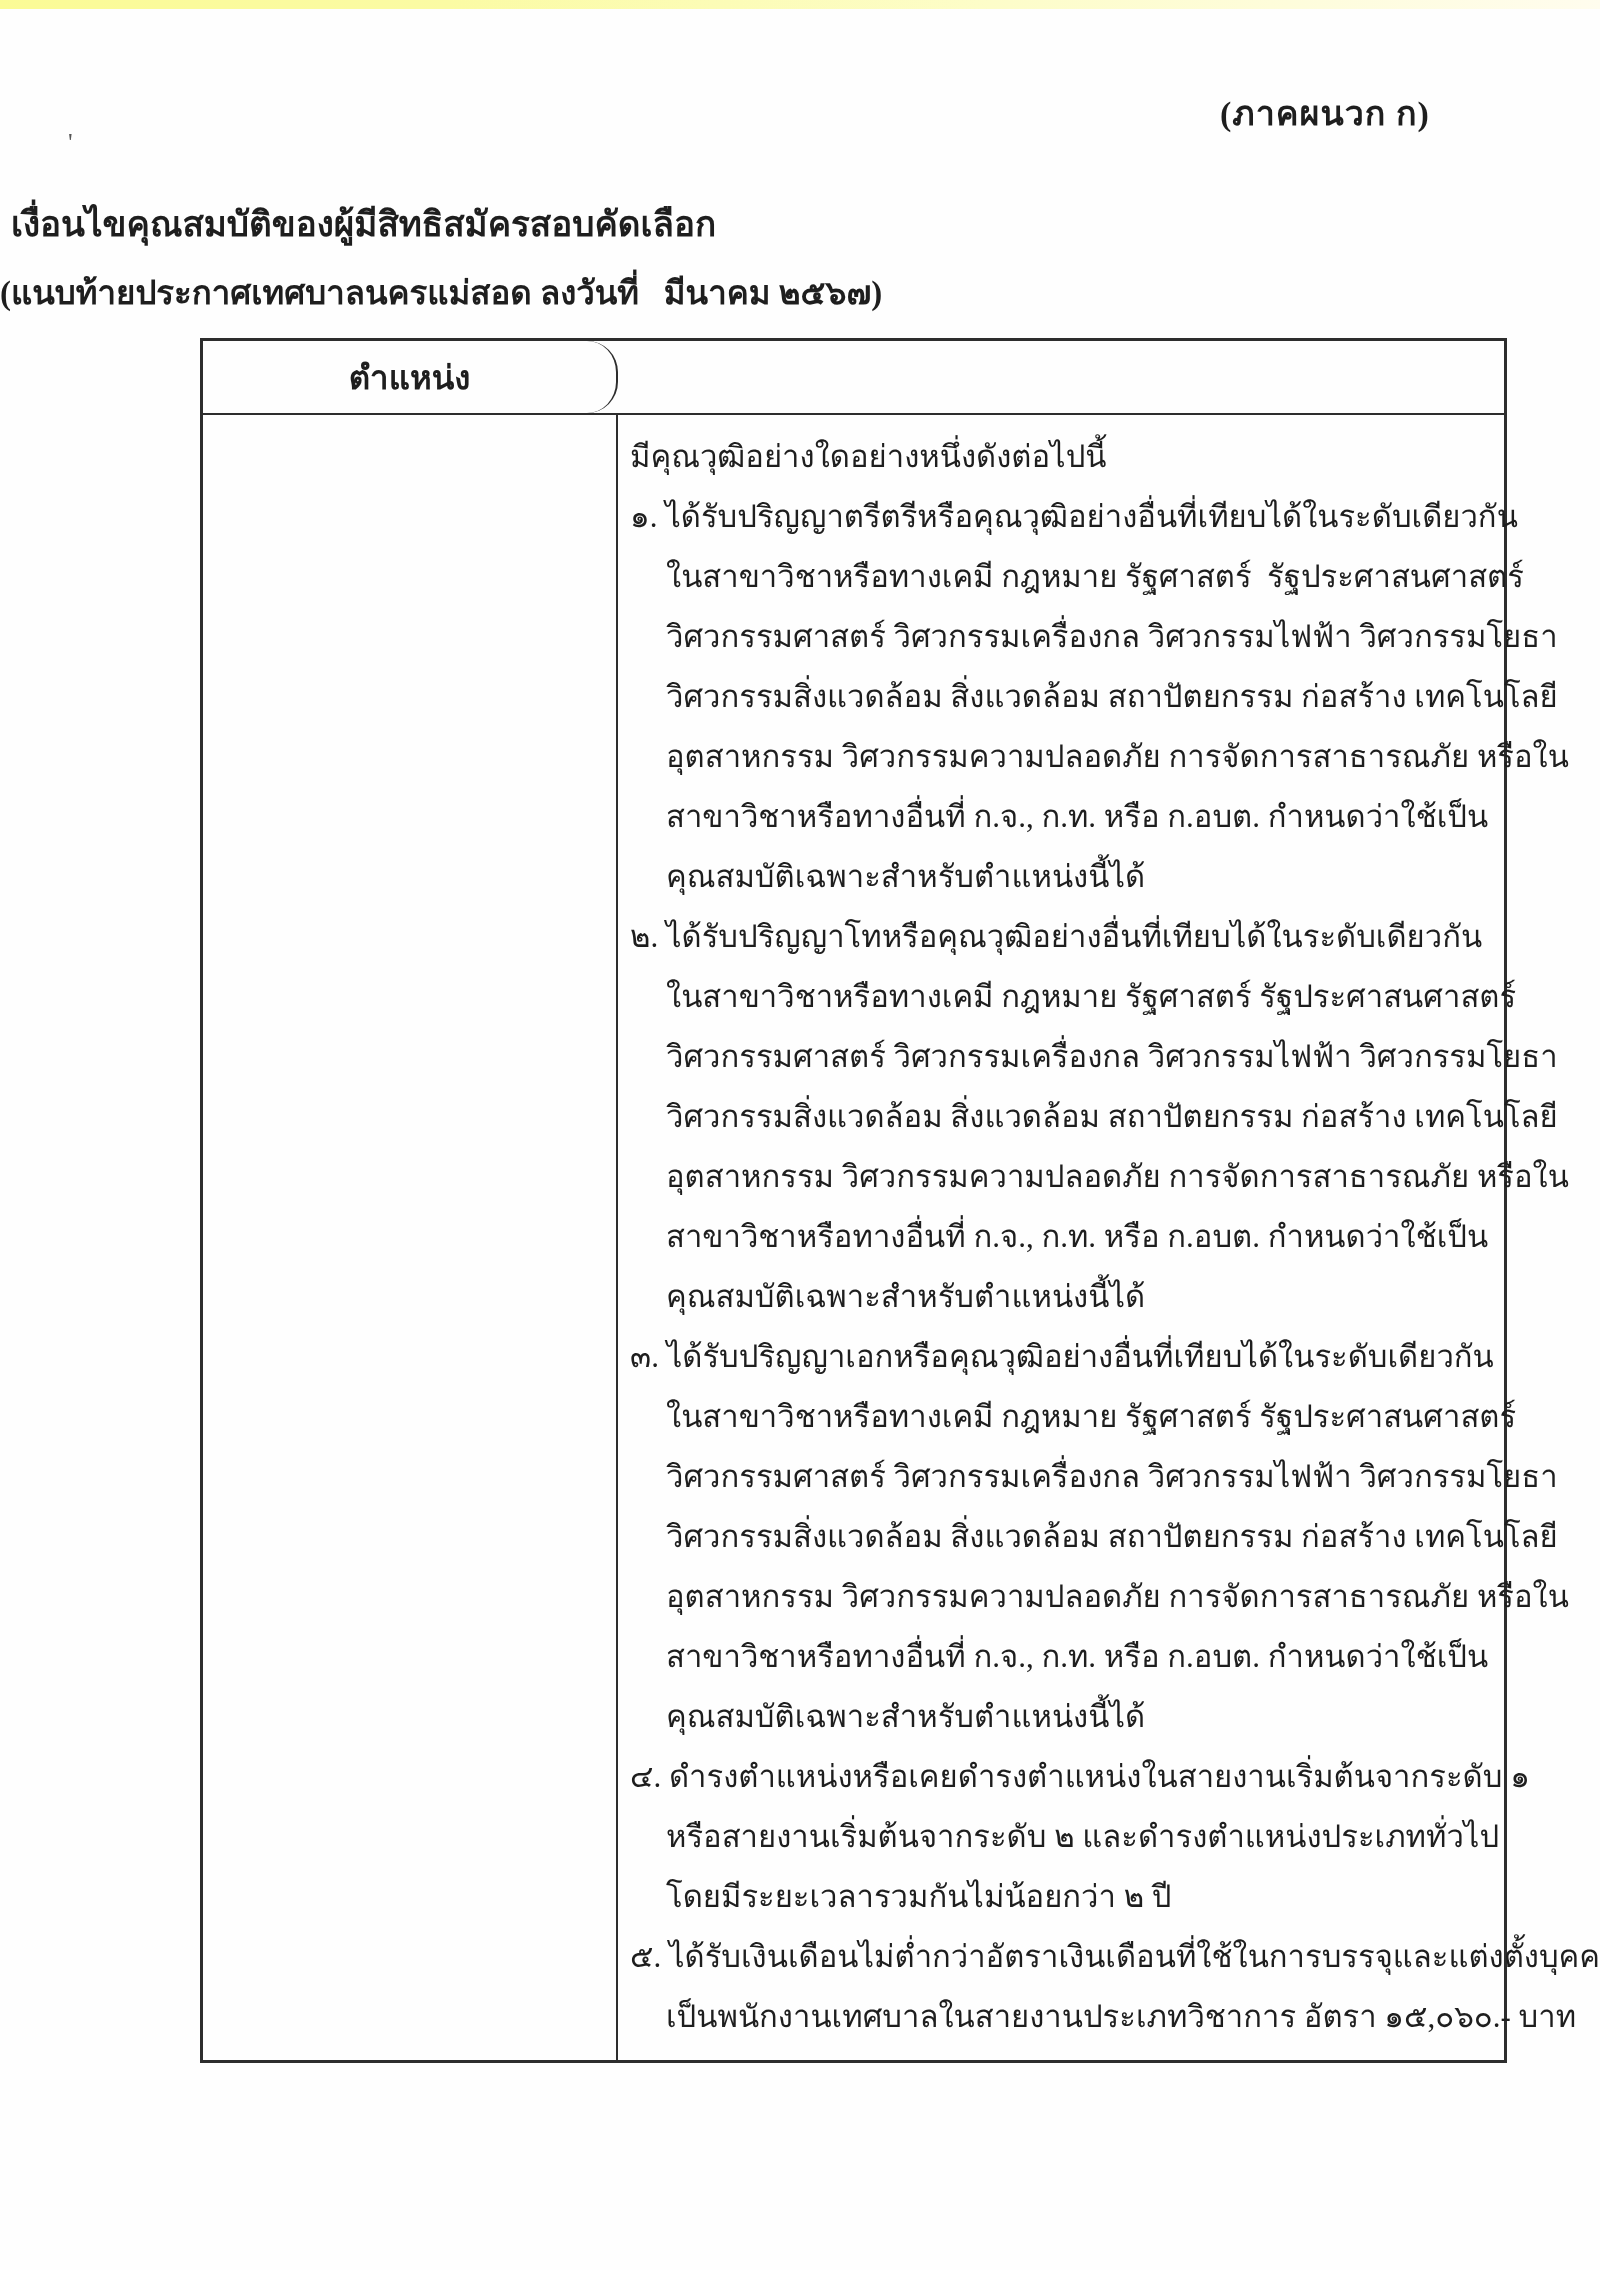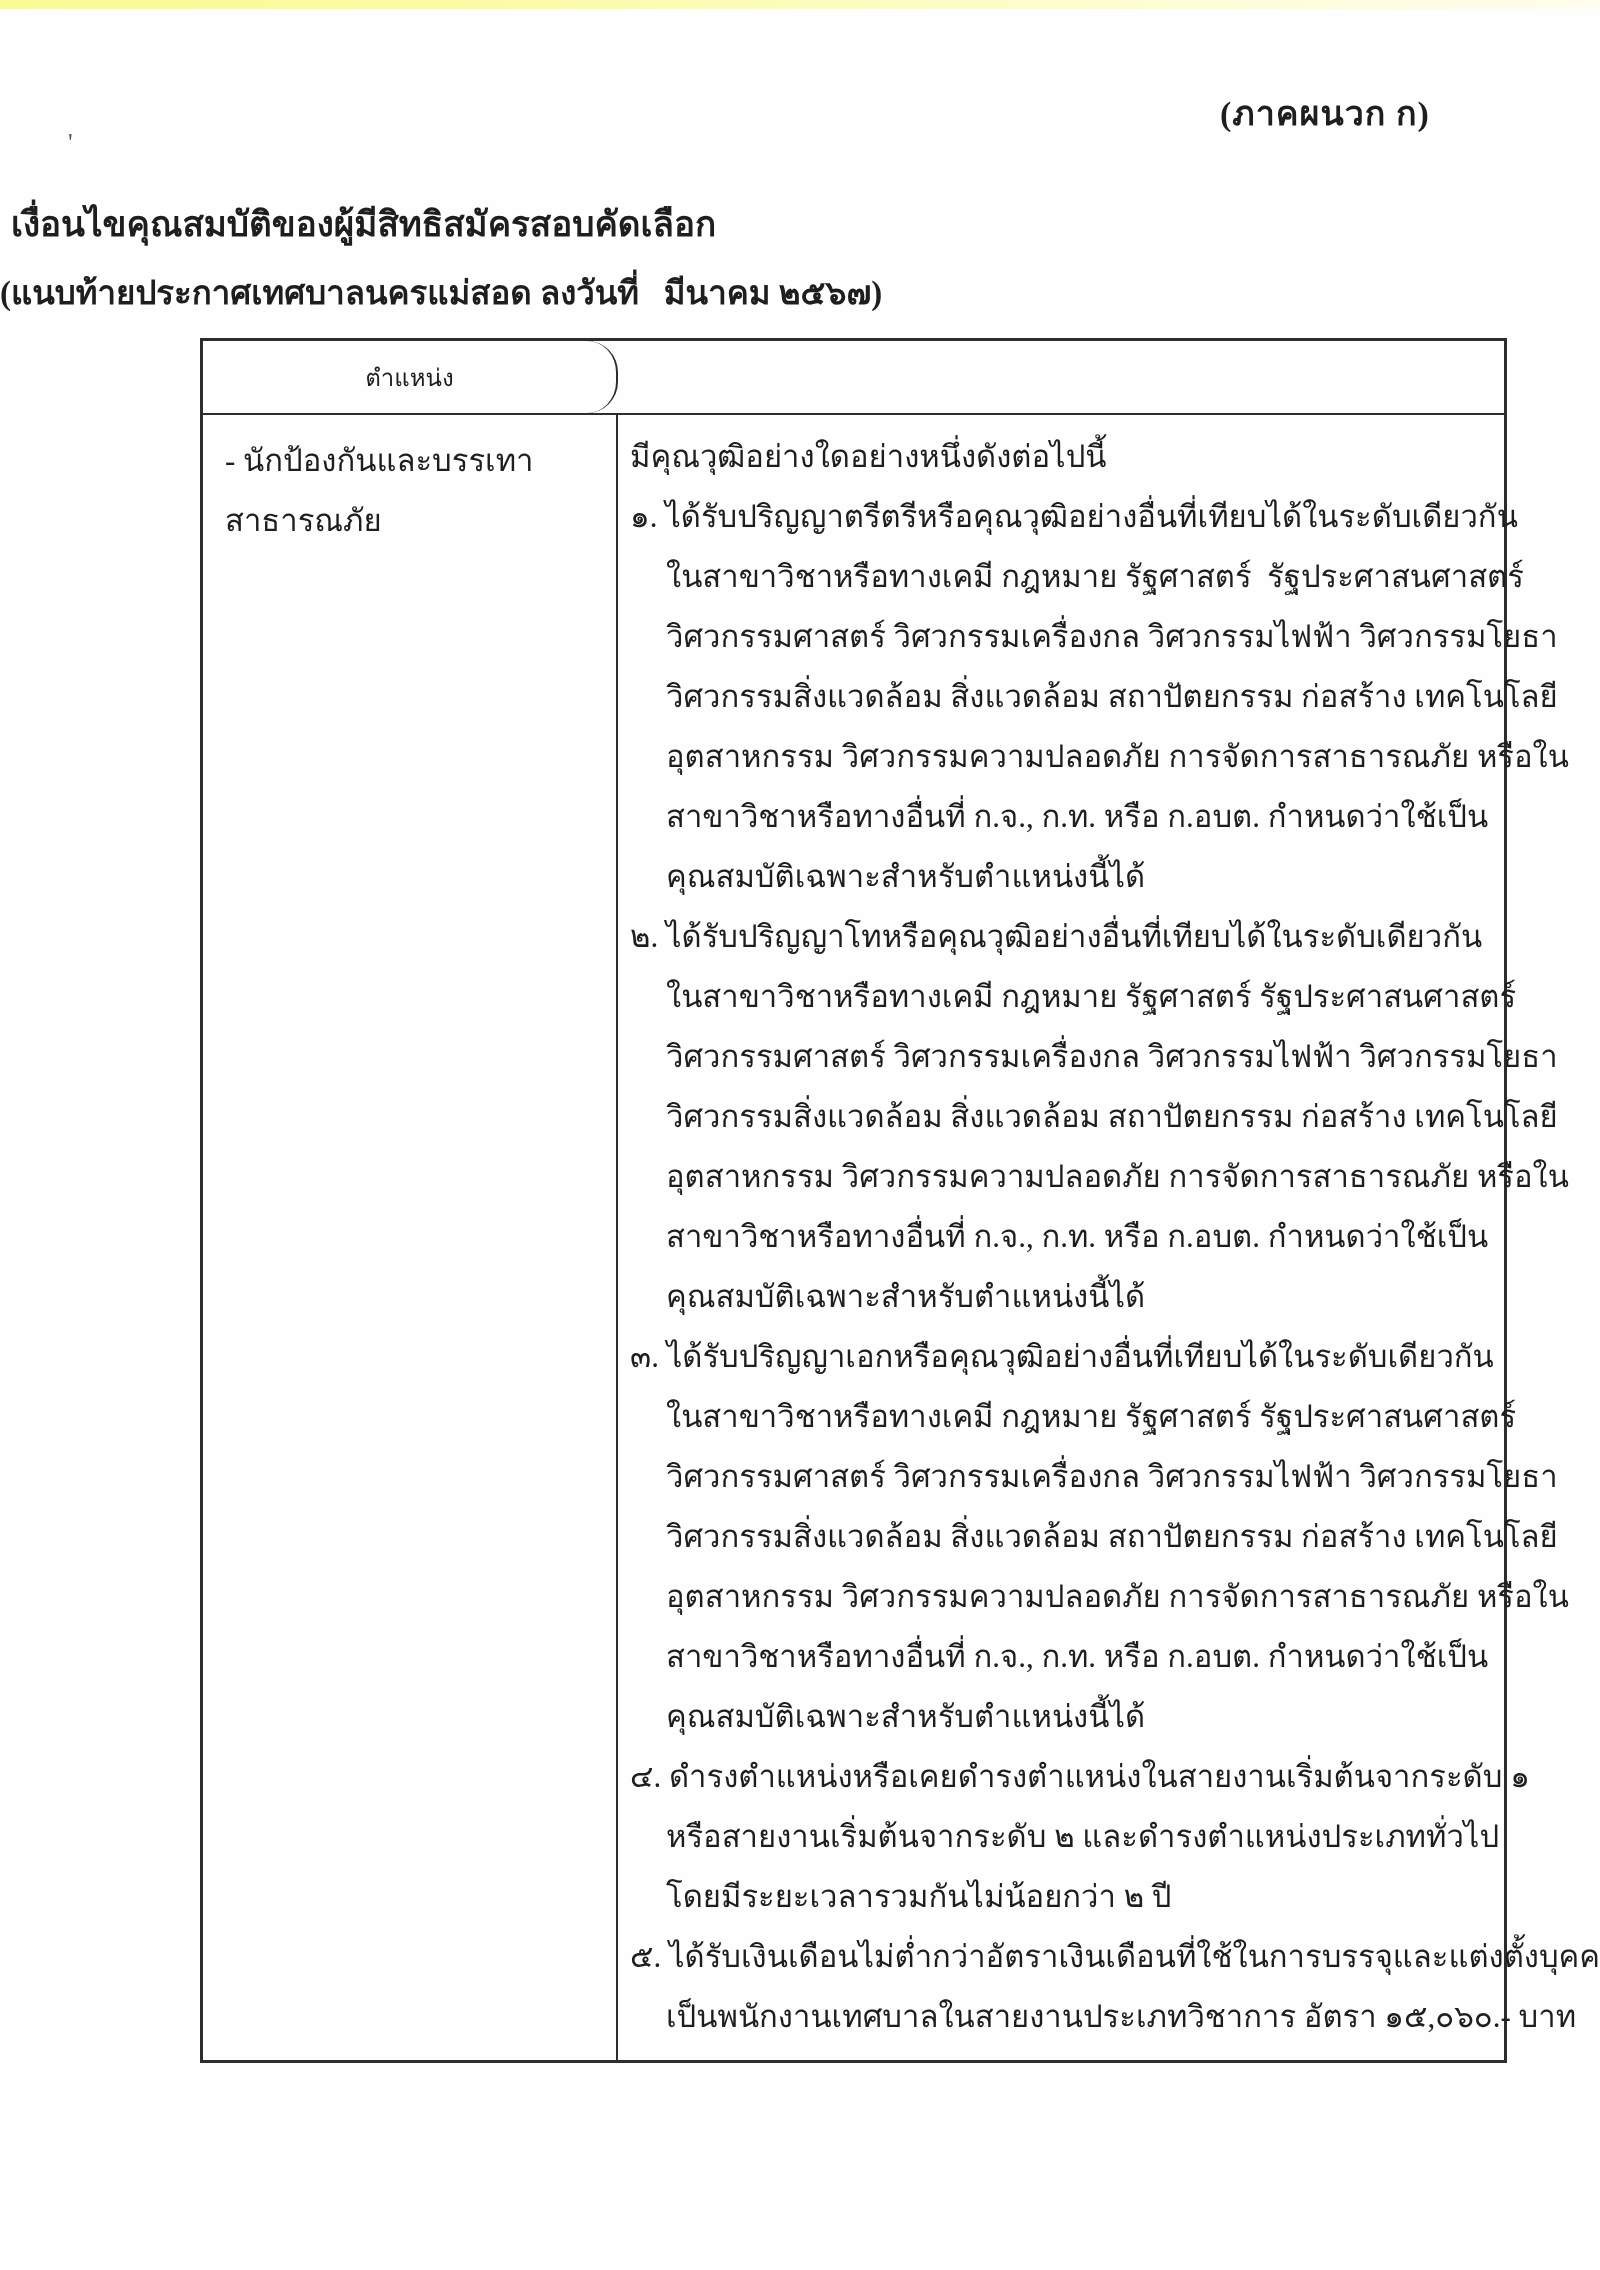--- a/index.html
+++ b/index.html
@@ -49,21 +49,21 @@
     display:flex;flex:1 1 auto;
   }
   .cell-pos{
     flex:0 0 415px;width:415px;
     border-right:2px solid #2d2d2d;
     box-sizing:border-box;
   }
   .cell-qual{flex:1 1 auto;box-sizing:border-box;}
   .th{
     display:flex;align-items:center;justify-content:center;
-    font-size:24px;font-weight:normal;border-radius:31px;
+    font-size:33px;font-weight:bold;border-radius:31px;
   }
   .pos-body{
     padding:16px 10px 0 22px;
     font-size:31px;line-height:60px;
   }
   .pos-line2{padding-left:40px;}
   .qual-body{
     padding:12px 8px 0 12px;
     font-size:31px;line-height:60px;
   }
@@ -89,21 +89,20 @@
 
   <div class="doc-subtitle">(แนบท้ายประกาศเทศบาลนครแม่สอด ลงวันที่   มีนาคม ๒๕๖๗)</div>
 
   <div class="qual-table">
     <div class="thead">
       <div class="cell-pos th">ตำแหน่ง</div>
     </div>
     <div class="tbody">
       <div class="cell-pos">
         <div class="pos-body">
-          <div>- นักป้องกันและบรรเทาสาธารณภัย</div>
         </div>
       </div>
       <div class="cell-qual">
         <div class="qual-body" id="qual-lines">
             <div class="qline">มีคุณวุฒิอย่างใดอย่างหนึ่งดังต่อไปนี้</div>
             <div class="qline">๑. ได้รับปริญญาตรีตรีหรือคุณวุฒิอย่างอื่นที่เทียบได้ในระดับเดียวกัน</div>
             <div class="qline indent">ในสาขาวิชาหรือทางเคมี กฎหมาย รัฐศาสตร์  รัฐประศาสนศาสตร์</div>
             <div class="qline indent">วิศวกรรมศาสตร์ วิศวกรรมเครื่องกล วิศวกรรมไฟฟ้า วิศวกรรมโยธา</div>
             <div class="qline indent">วิศวกรรมสิ่งแวดล้อม สิ่งแวดล้อม สถาปัตยกรรม ก่อสร้าง เทคโนโลยี</div>
             <div class="qline indent">อุตสาหกรรม วิศวกรรมความปลอดภัย การจัดการสาธารณภัย หรือใน</div>

